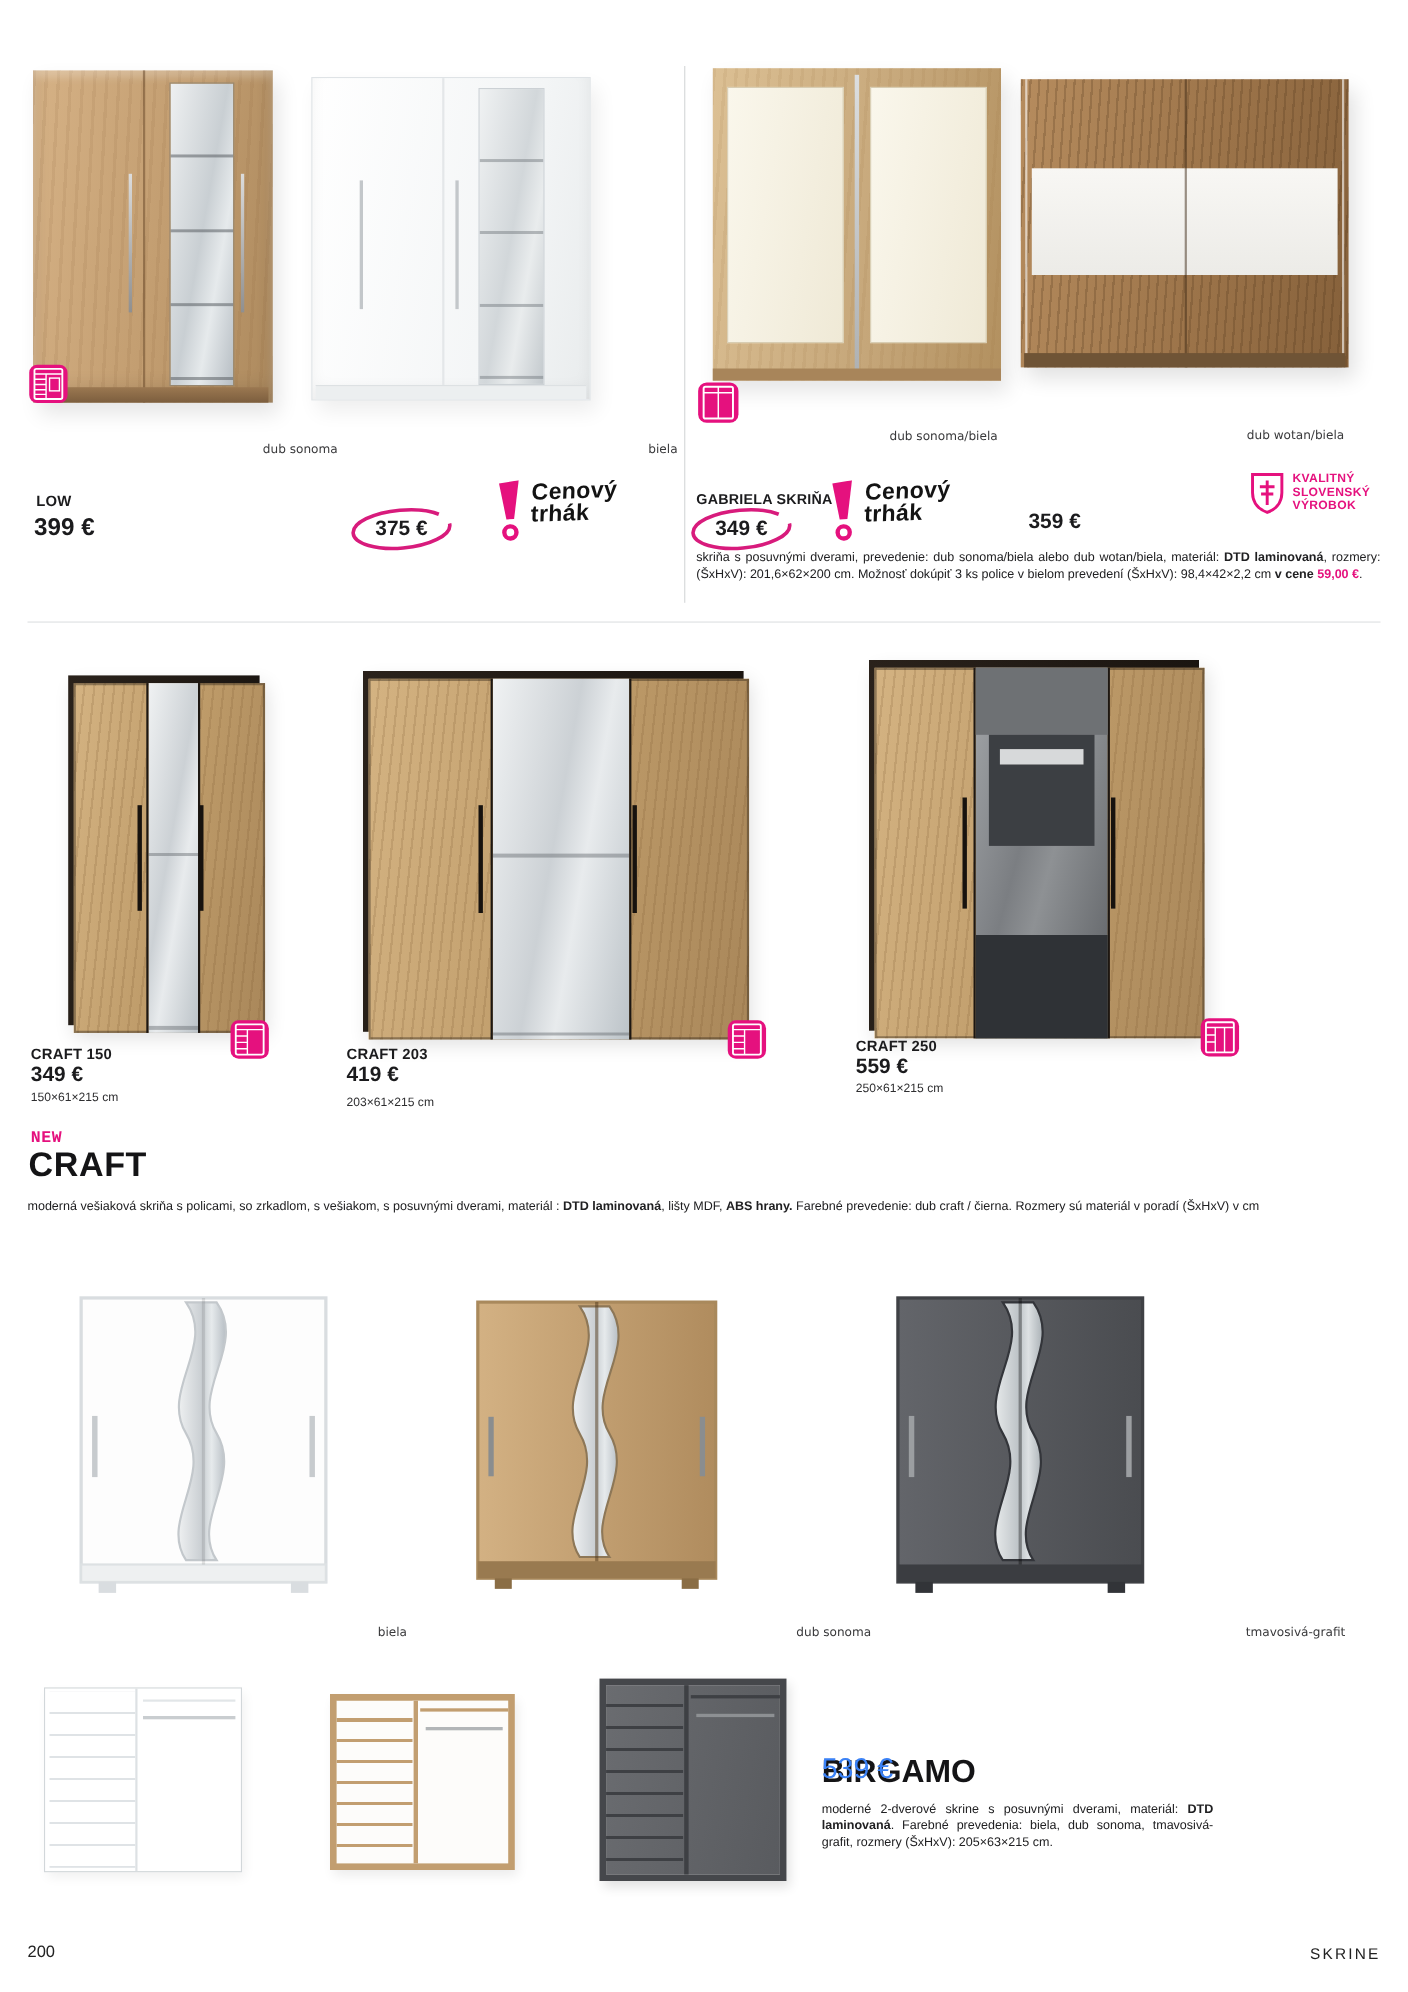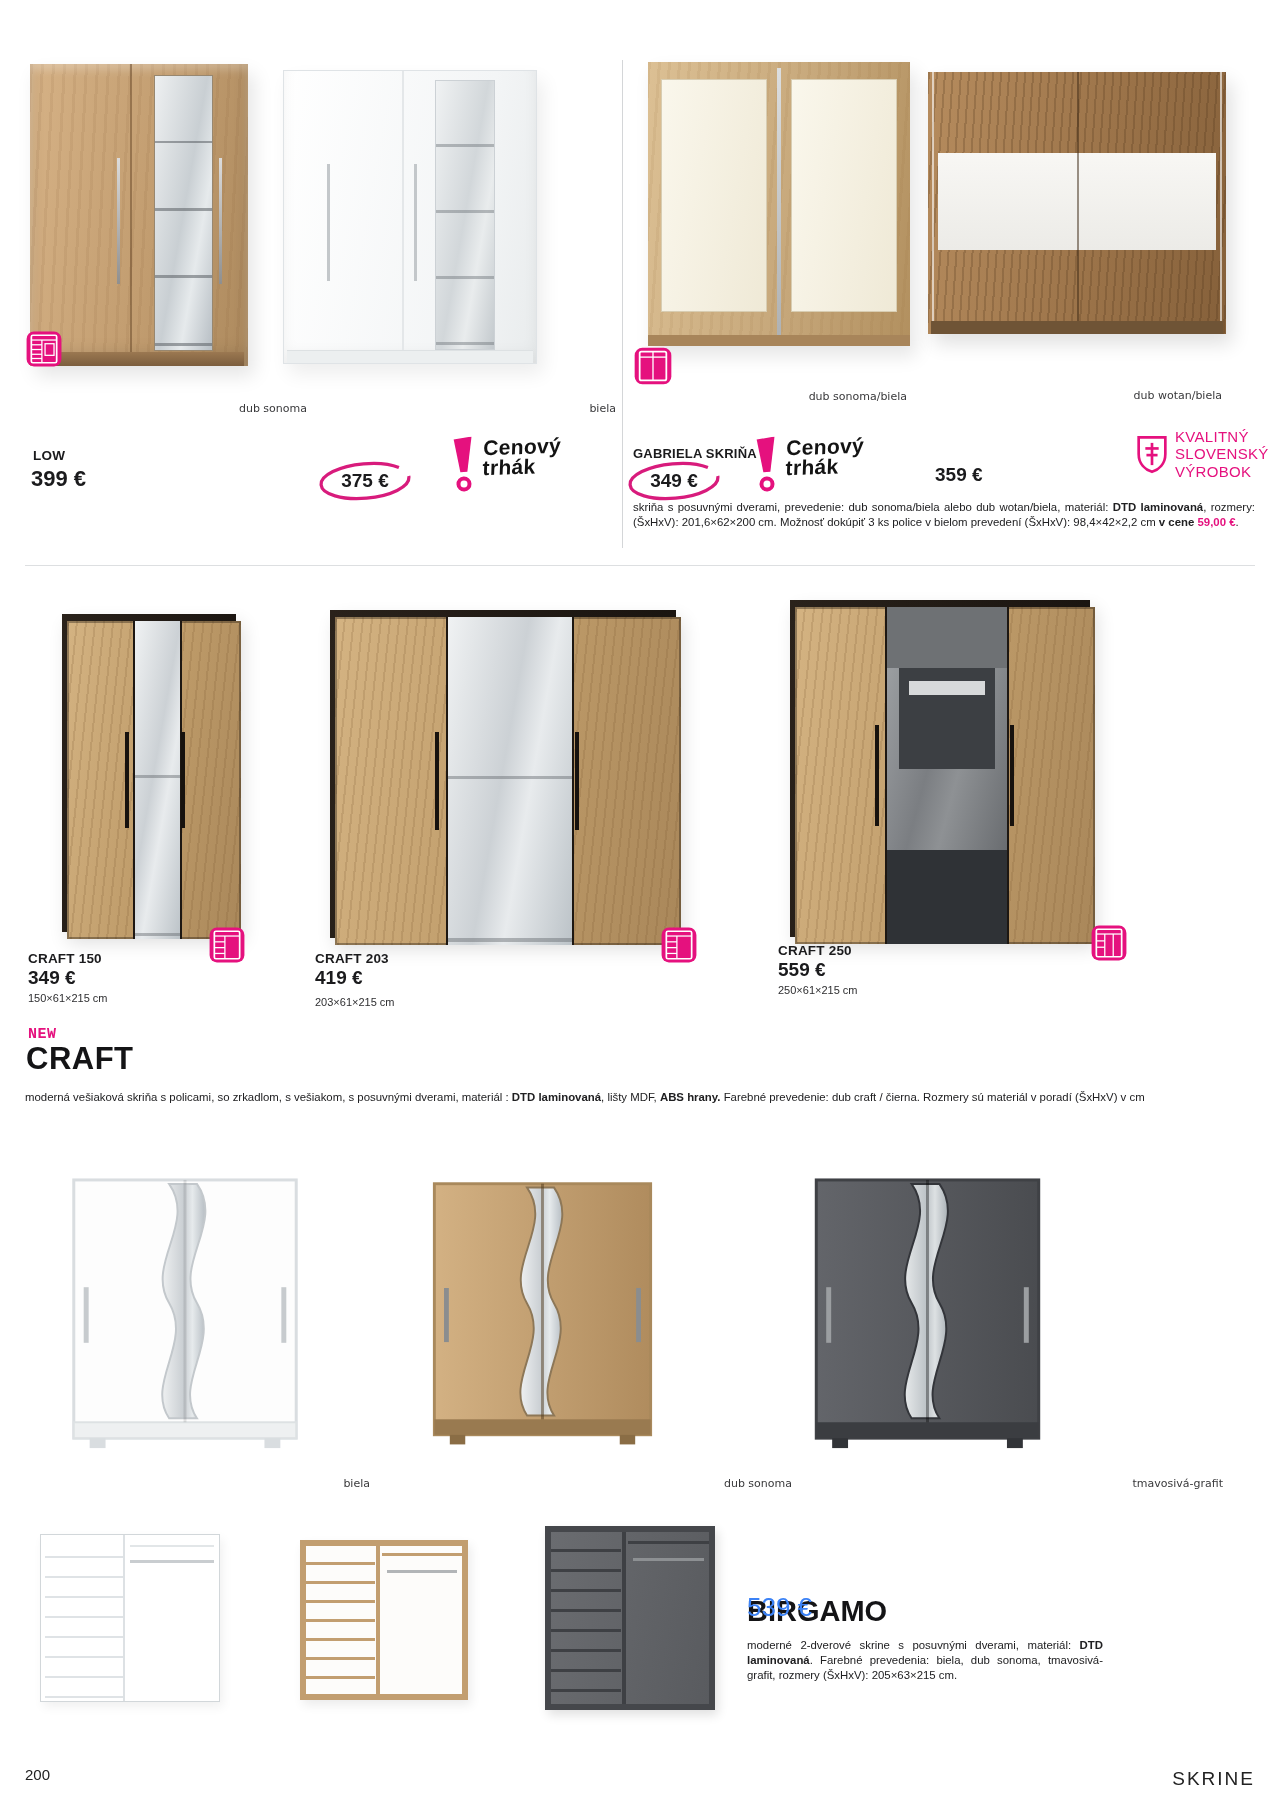--- a/index.html
+++ b/index.html
@@ -26,21 +26,21 @@
   .deal span{position:relative;font-weight:bold;font-size:19px;}
 
   
   .badge{position:absolute;display:flex;align-items:flex-start;}
   .badge .excl{width:24px;height:56px;margin-right:7px;transform:rotate(-3deg);}
   .badge-text{font-weight:800;font-size:21px;line-height:.95;letter-spacing:.3px;color:#131313;transform:skewX(-4deg) rotate(-2deg);}
 
   
   .qbadge{position:absolute;display:flex;align-items:center;}
   .qbadge svg{width:34px;height:40px;margin-right:6px;}
-  .qbadge .qtxt{font-size:15px;font-weight:normal;color:#e5117e;line-height:1.15;letter-spacing:.3px;}
+  .qbadge .qtxt{font-size:11px;font-weight:bold;color:#e5117e;line-height:1.15;letter-spacing:.3px;}
 
   
   .picon{position:absolute;width:38px;height:38px;}
   .picon svg{width:100%;height:100%;}
 
   
   .wa{position:absolute;}
   .wa div{position:absolute;}
 
   .low-a{left:30px;top:64px;width:218px;height:302px;
@@ -127,21 +127,21 @@
   .id-rod{left:52%;right:3%;top:15%;height:3px;background:#8d9093;}
   .id-shelf{left:49%;right:0;top:5%;height:3px;background:#3e4044;}
 
   
   .new-label{font-weight:bold;font-size:15px;color:#e5117e;letter-spacing:.5px;font-family:Liberation Mono, monospace;}
   .series-name{font-weight:bold;font-size:31px;letter-spacing:.5px;color:#141416;}
   .bir-name{font-weight:bold;font-size:29px;color:#141416;}
   .bir-price{font-weight:normal;font-size:26px;color:#3b82f6;}
 
   .footer-num{font-size:15px;color:#222;}
-  .footer-label{font-size:19px;color:#222;letter-spacing:2px;text-align:right;}
+  .footer-label{font-size:14px;color:#222;letter-spacing:2px;text-align:right;}
 </style>
 </head>
 <body>
 
 <div class="page">
 
   <div class="wa low-a">
     <div class="la-mir"></div>
     <div class="la-split"></div>
     <div class="la-h1"></div>

